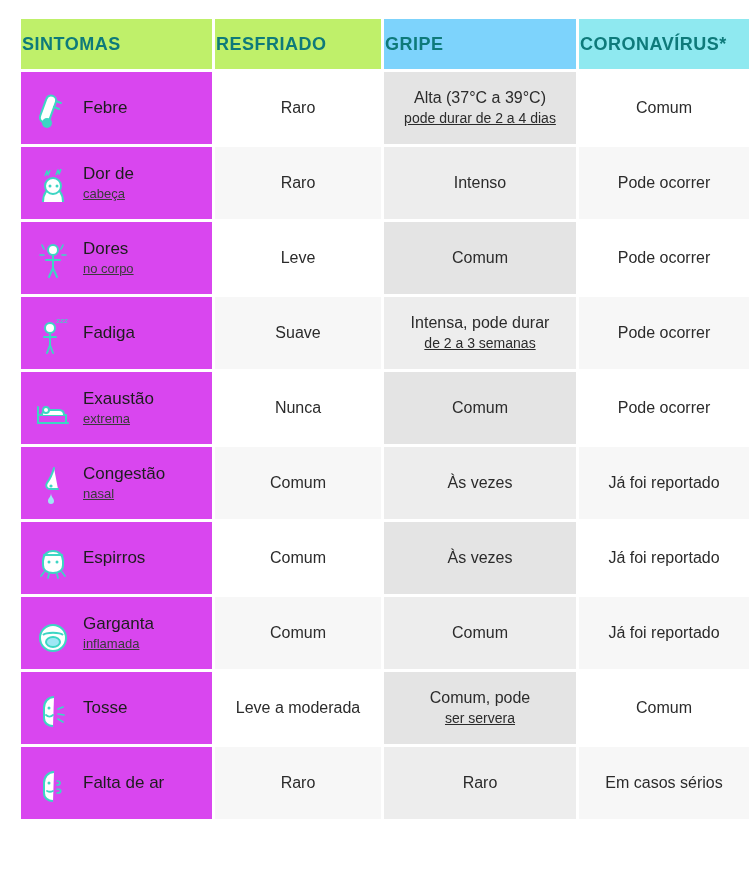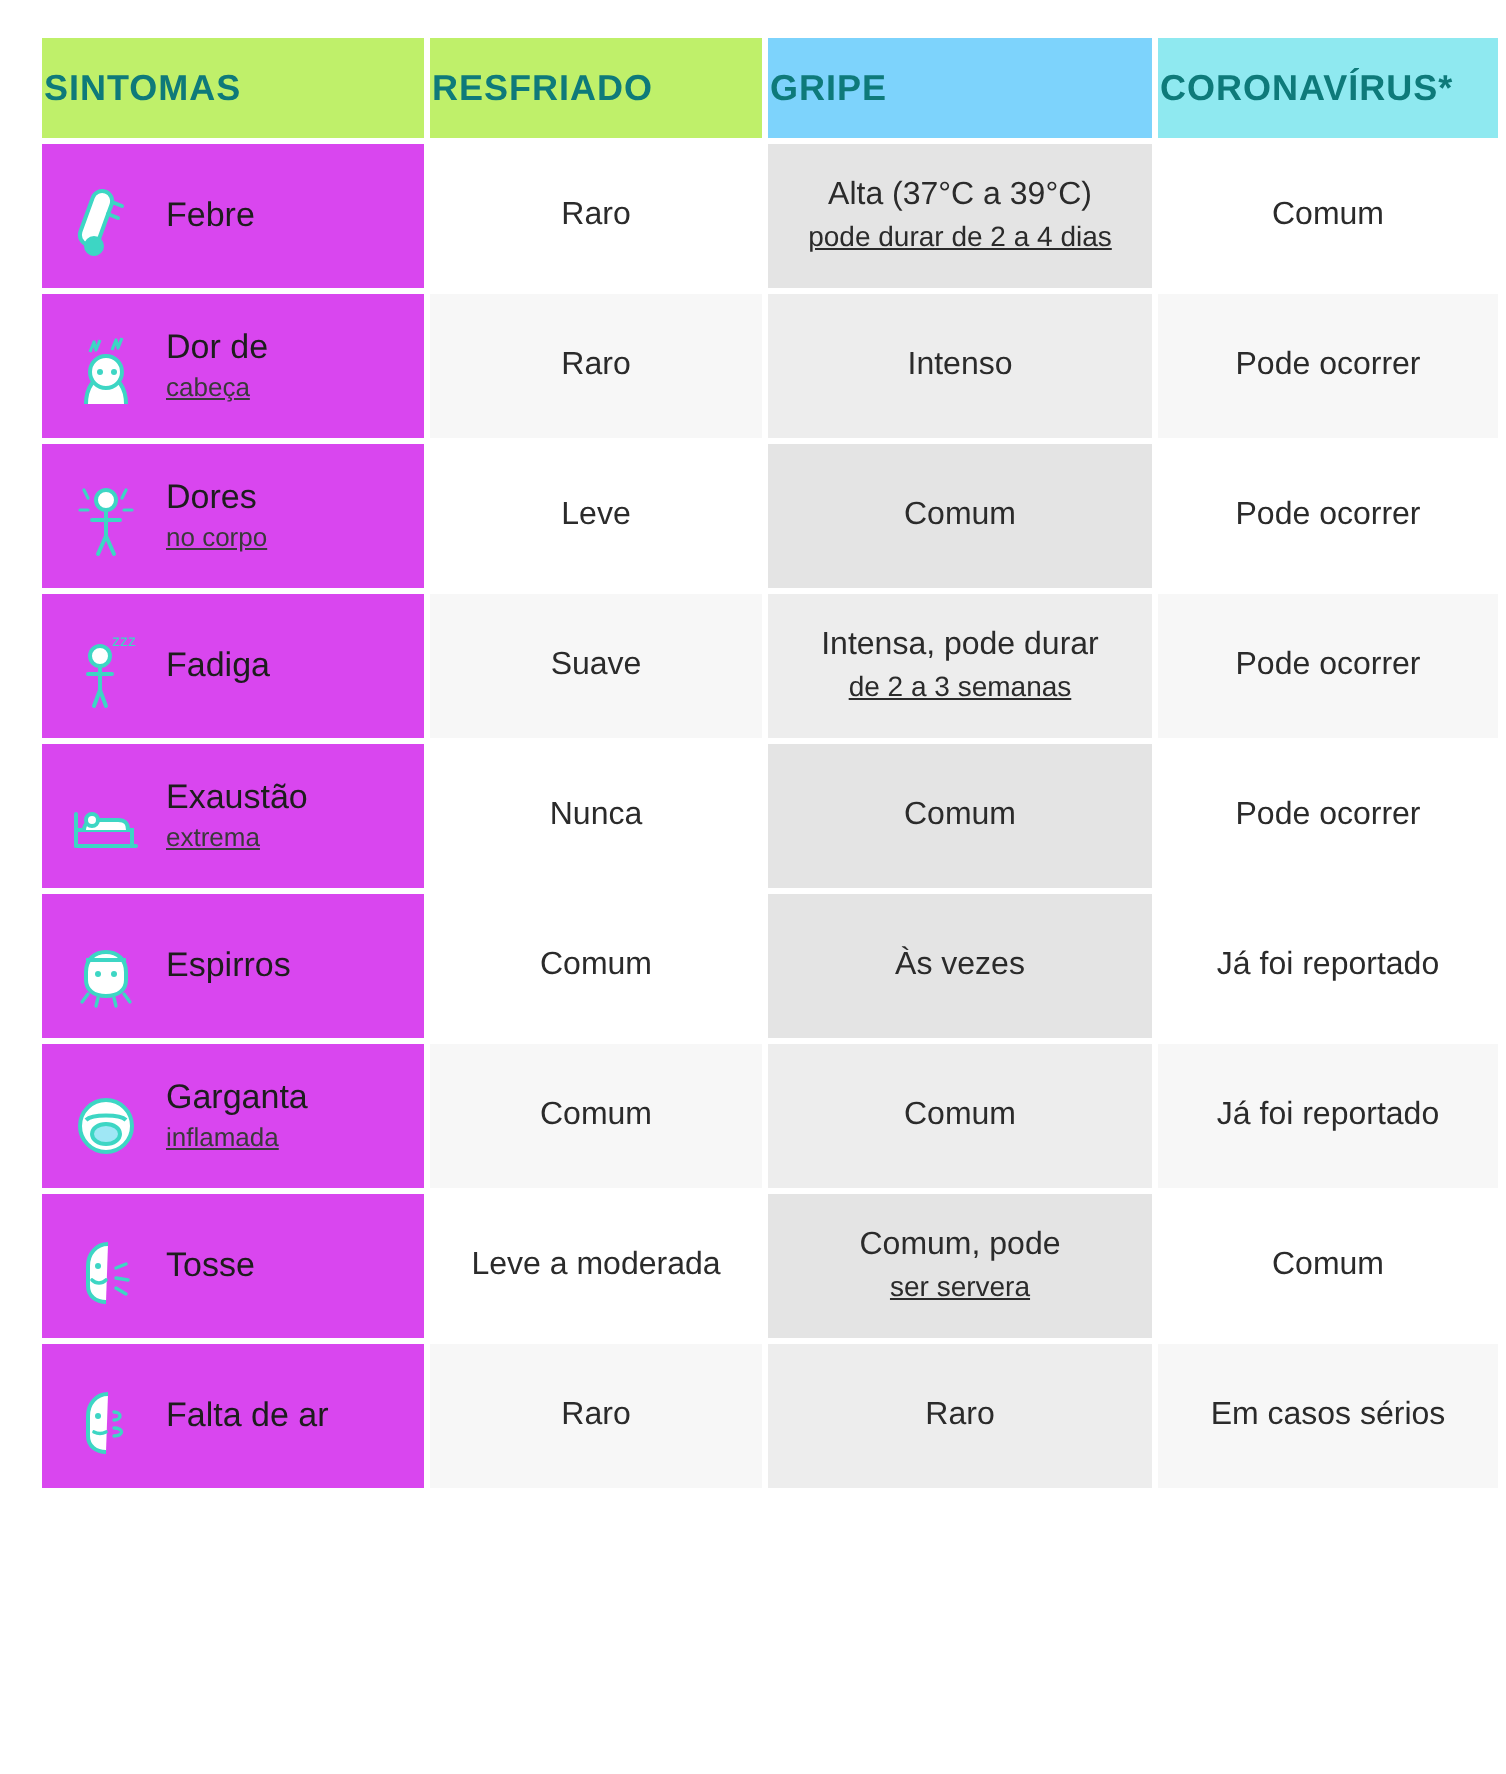--- a/index.html
+++ b/index.html
@@ -258,20 +258,42 @@
             </span>
           </div>
         </td>
         <td class="val-a">Nunca</td>
         <td class="val-b">
           <span class="val-main">Comum</span>
         </td>
         <td class="val-a">Pode ocorrer</td>
       </tr>
 
+      <tr class="row-odd">
+        <td class="sym-cell">
+          <div class="sym-inner">
+            <span class="icon-box">
+              <svg width="30" height="42" viewBox="0 0 30 42" fill="none">
+                <path d="M16 4c-2 7-4 11-7 15-2 3 0 6 3 6h8" stroke="#3dd6c4" stroke-width="2" fill="#ffffff" stroke-linecap="round"></path>
+                <circle cx="13" cy="22" r="1.6" fill="#3dd6c4"></circle>
+                <path d="M13 29c0 4-3 5-3 8a3 3 0 006 0c0-3-3-4-3-8z" fill="#9fe7f5"></path>
+              </svg>
+            </span>
+            <span class="sym-label">
+              <span>Congestão</span>
+              <span class="sub">nasal</span>
+            </span>
+          </div>
+        </td>
+        <td class="val-a">Comum</td>
+        <td class="val-b">
+          <span class="val-main">Às vezes</span>
+        </td>
+        <td class="val-a">Já foi reportado</td>
+      </tr>
 
       <tr class="row-even">
         <td class="sym-cell">
           <div class="sym-inner">
             <span class="icon-box">
               <svg width="36" height="38" viewBox="0 0 36 38" fill="none">
                 <path d="M8 18c0-6 4-10 10-10s10 4 10 10v4c0 5-4 8-10 8s-10-3-10-8z" stroke="#3dd6c4" stroke-width="2" fill="#ffffff"></path>
                 <path d="M8 12h20" stroke="#3dd6c4" stroke-width="2"></path>
                 <circle cx="14" cy="19" r="1.5" fill="#3dd6c4"></circle>
                 <circle cx="22" cy="19" r="1.5" fill="#3dd6c4"></circle>

